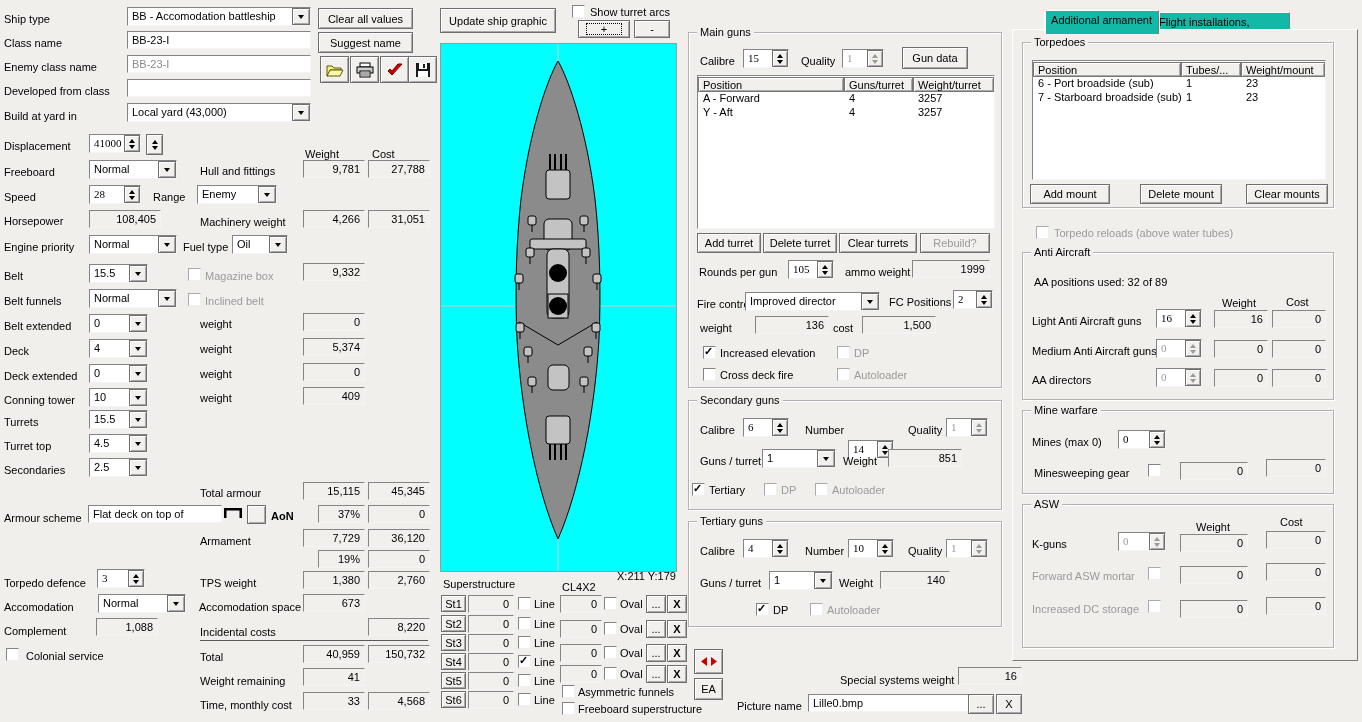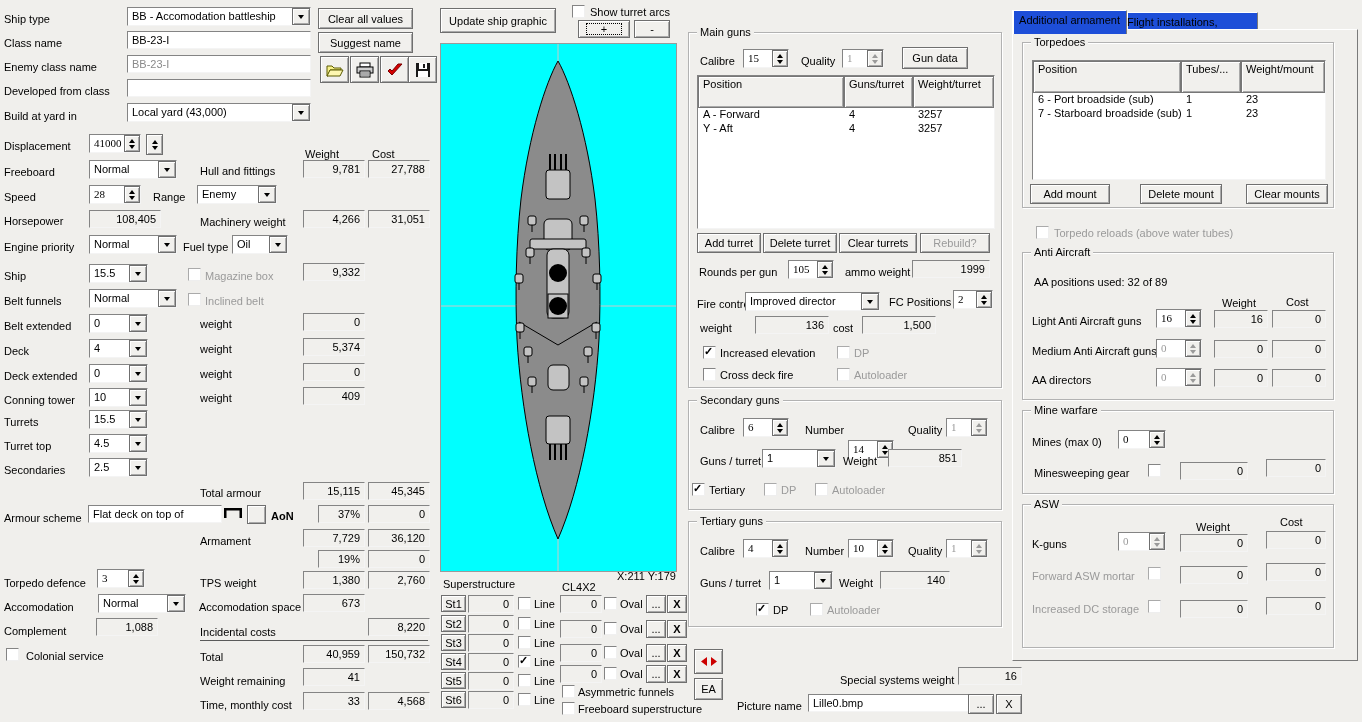--- a/index.html
+++ b/index.html
@@ -40,30 +40,30 @@
   
   .cb{position:absolute;width:11px;height:11px;background:#fff;border:1px solid;
       border-color:#848484 #f0f0f0 #f0f0f0 #848484;}
   .cb.on::after{content:"✓";position:absolute;left:0px;top:-2px;font-weight:bold;font-size:11px;}
   .cb.dis{border-color:#aaa #eee #eee #aaa;}
   
   .grp{position:absolute;border:1px solid #b2b2b2;box-shadow:inset 1px 1px 0 #fff,1px 1px 0 #fff;}
   .cap{position:absolute;top:-7px;left:8px;background:#f0efec;padding:0 3px;white-space:nowrap;}
   
   .lv{position:absolute;background:#fff;border:1px solid;border-color:#848484 #f4f4f4 #f4f4f4 #848484;}
-  .lvh{display:flex;height:32px;}
+  .lvh{display:flex;height:16px;align-items:center;}
   .lvhc{background:#f1f0ed;border:1px solid #777;box-shadow:inset 1px 1px 0 #fff,inset -1px -1px 0 #a9a9a9;
         padding:1px 4px 0;box-sizing:border-box;white-space:nowrap;overflow:hidden;}
   .lvr{display:flex;height:14px;}
   .lvc{padding:0 5px;box-sizing:border-box;white-space:nowrap;overflow:hidden;}
   .sep{position:absolute;height:1px;background:#5a5a5a;}
   
-  .tab{position:absolute;background:#1d4ed8;border:1px solid #7a7a7a;border-bottom:none;
+  .tab{position:absolute;background:#14b8a6;border:1px solid #7a7a7a;border-bottom:none;
        border-top-color:#fff;border-left-color:#fff;box-shadow:inset 1px 0 0 #fff;
-       display:flex;align-items:flex-start;justify-content:center;padding-top:3px;}
+       display:flex;align-items:flex-start;justify-content:center;padding-top:3px;margin-left:32px;}
   .panel{position:absolute;background:#f0efec;border:1px solid #7a7a7a;
        border-top-color:#fff;border-left-color:#fff;}
   svg{display:block;}
 </style>
 </head>
 <body>
 
 <div id="app">
 
   <span class="lbl" style="left:4px;top:13px">Ship type</span>
@@ -187,21 +187,21 @@
       </span>
   </div>
   <span class="lbl" style="left:183px;top:241px">Fuel type</span>
   <div class="dd" style="left:232px;top:235px;width:54px">
     <span class="ddtxt">Oil</span>
     <span class="ddbtn">
         <span class="dar"></span>
       </span>
   </div>
 
-  <span class="lbl" style="left:4px;top:270px">Ship</span>
+  <span class="lbl" style="left:4px;top:270px">Belt</span>
   <div class="dd" style="left:89px;top:264px;width:57px">
     <span class="ddtxt">15.5</span>
     <span class="ddbtn">
         <span class="dar"></span>
       </span>
   </div>
   <span class="cb dis" style="left:188px;top:268px"></span>
   <span class="lbl dis" style="left:205px;top:270px">Magazine box</span>
   <div class="fld ro num" style="left:303px;top:263px;width:52px">9,332</div>
 

